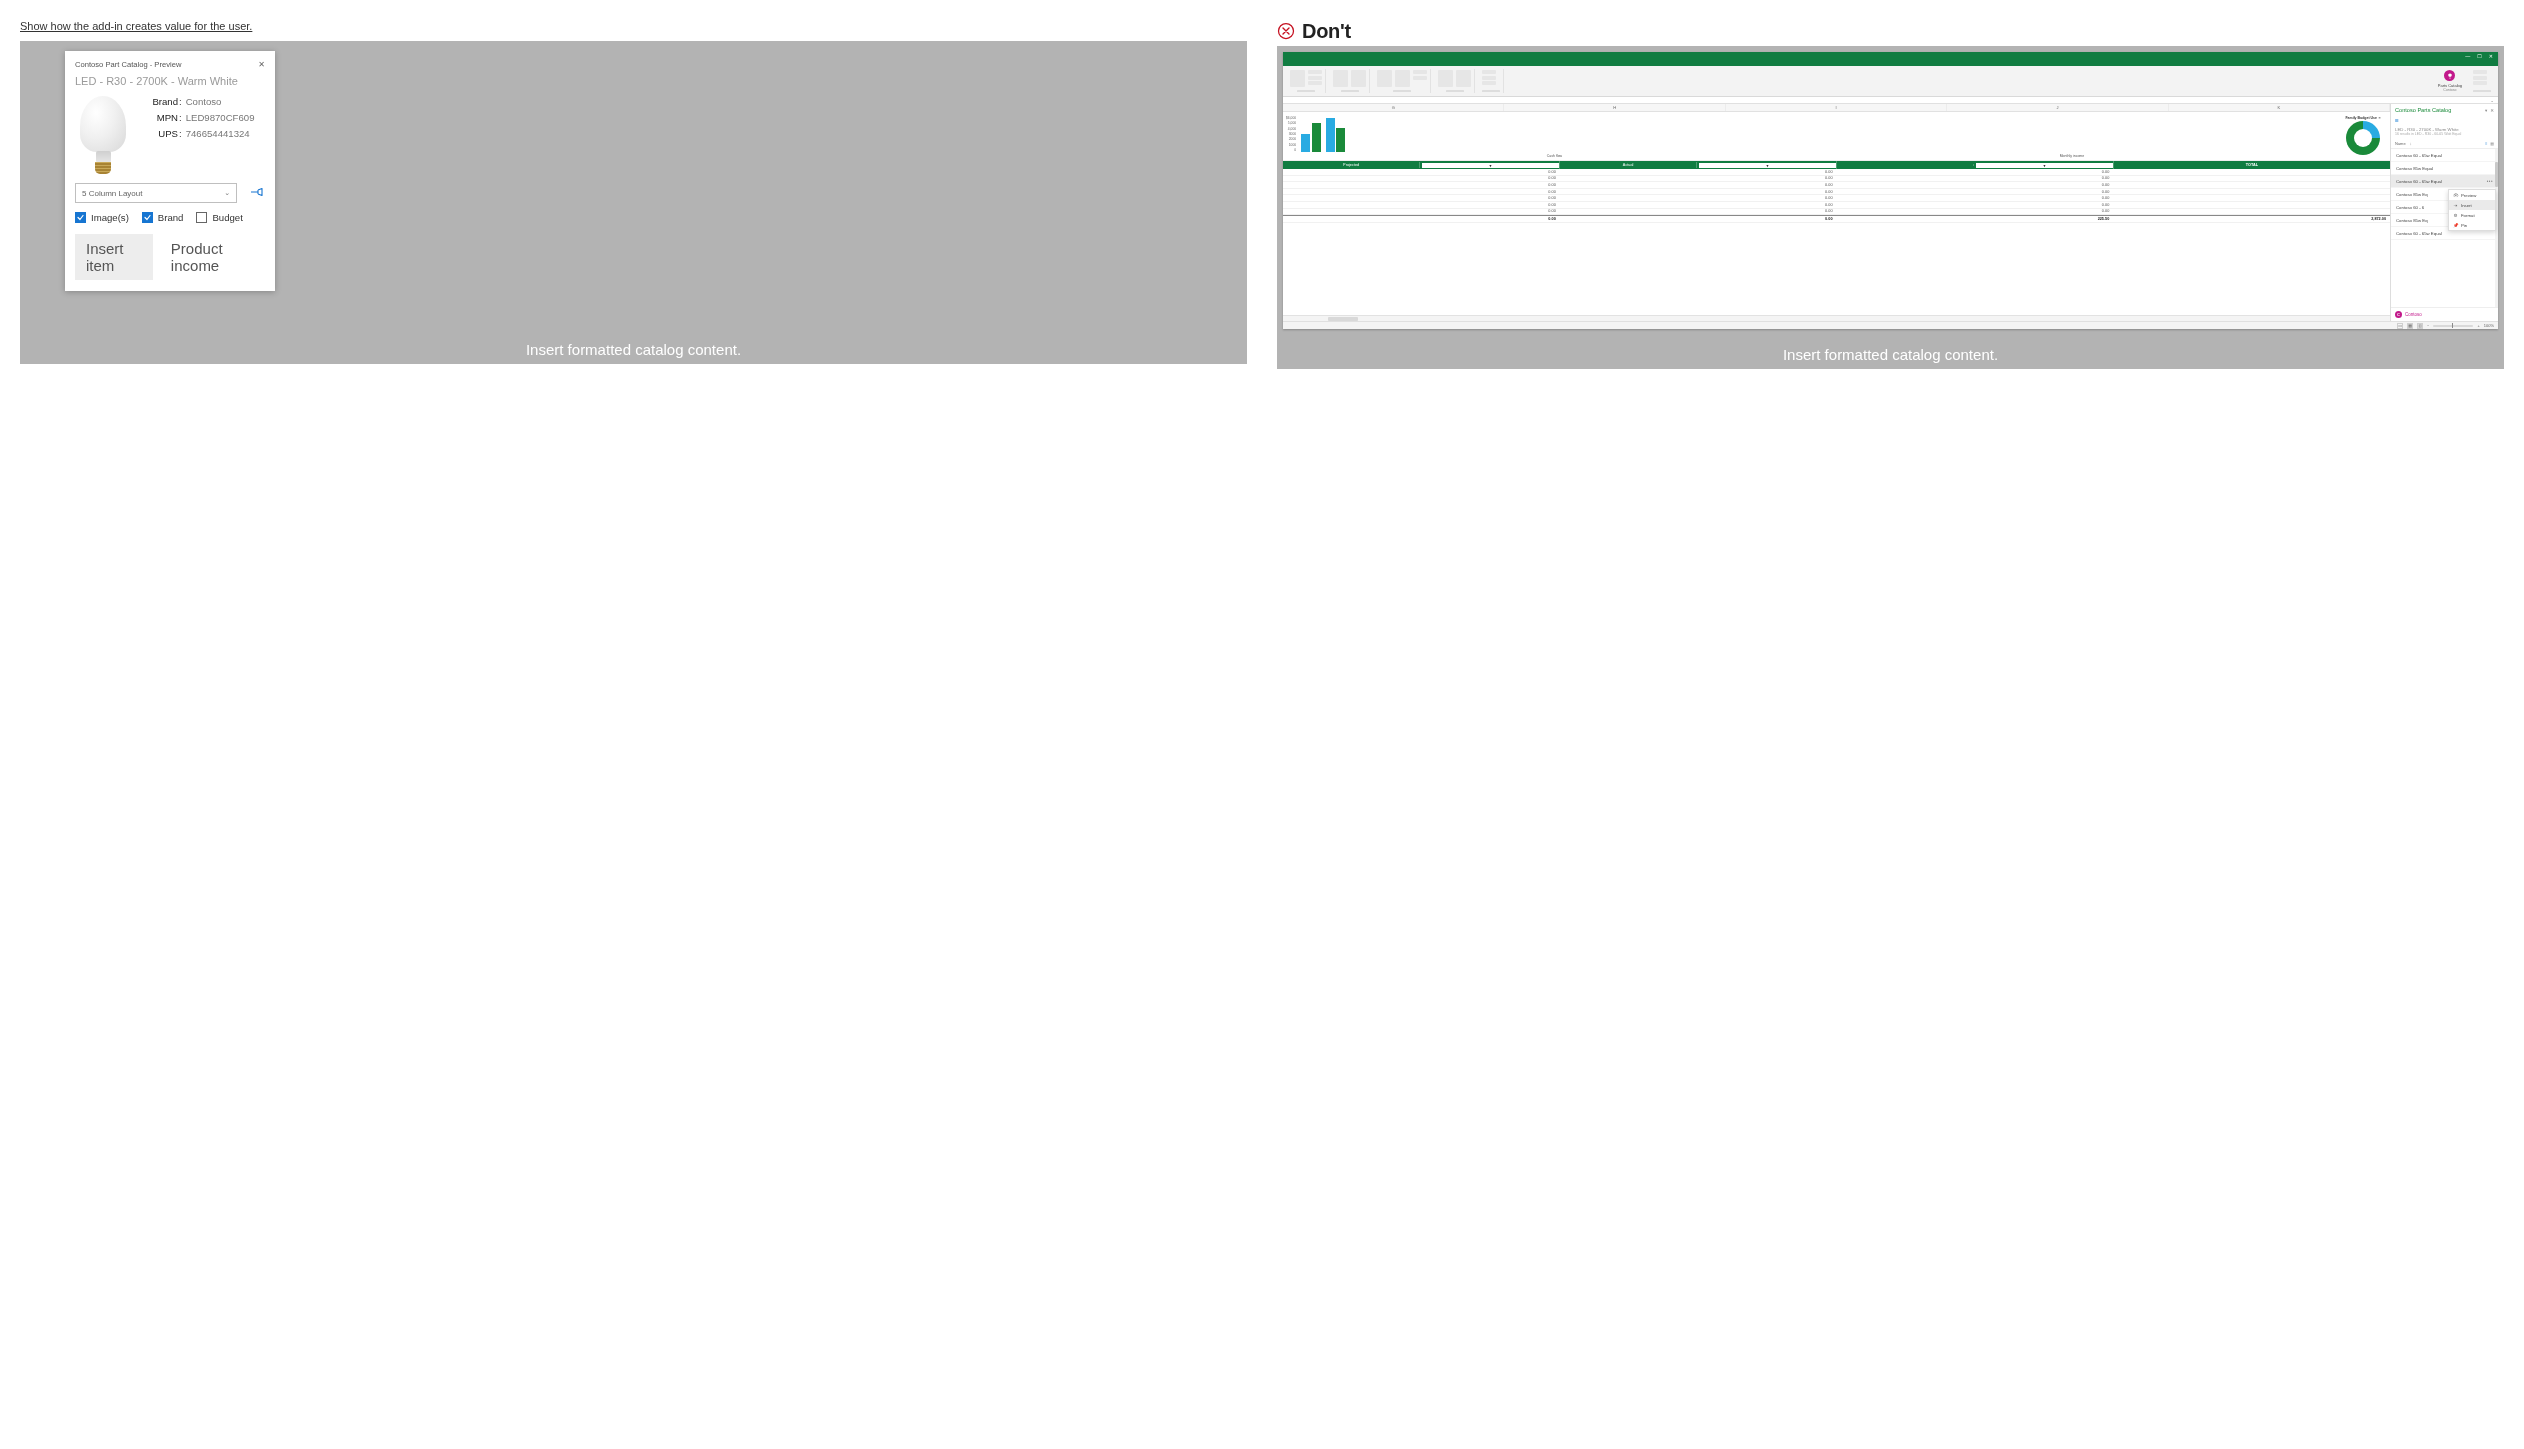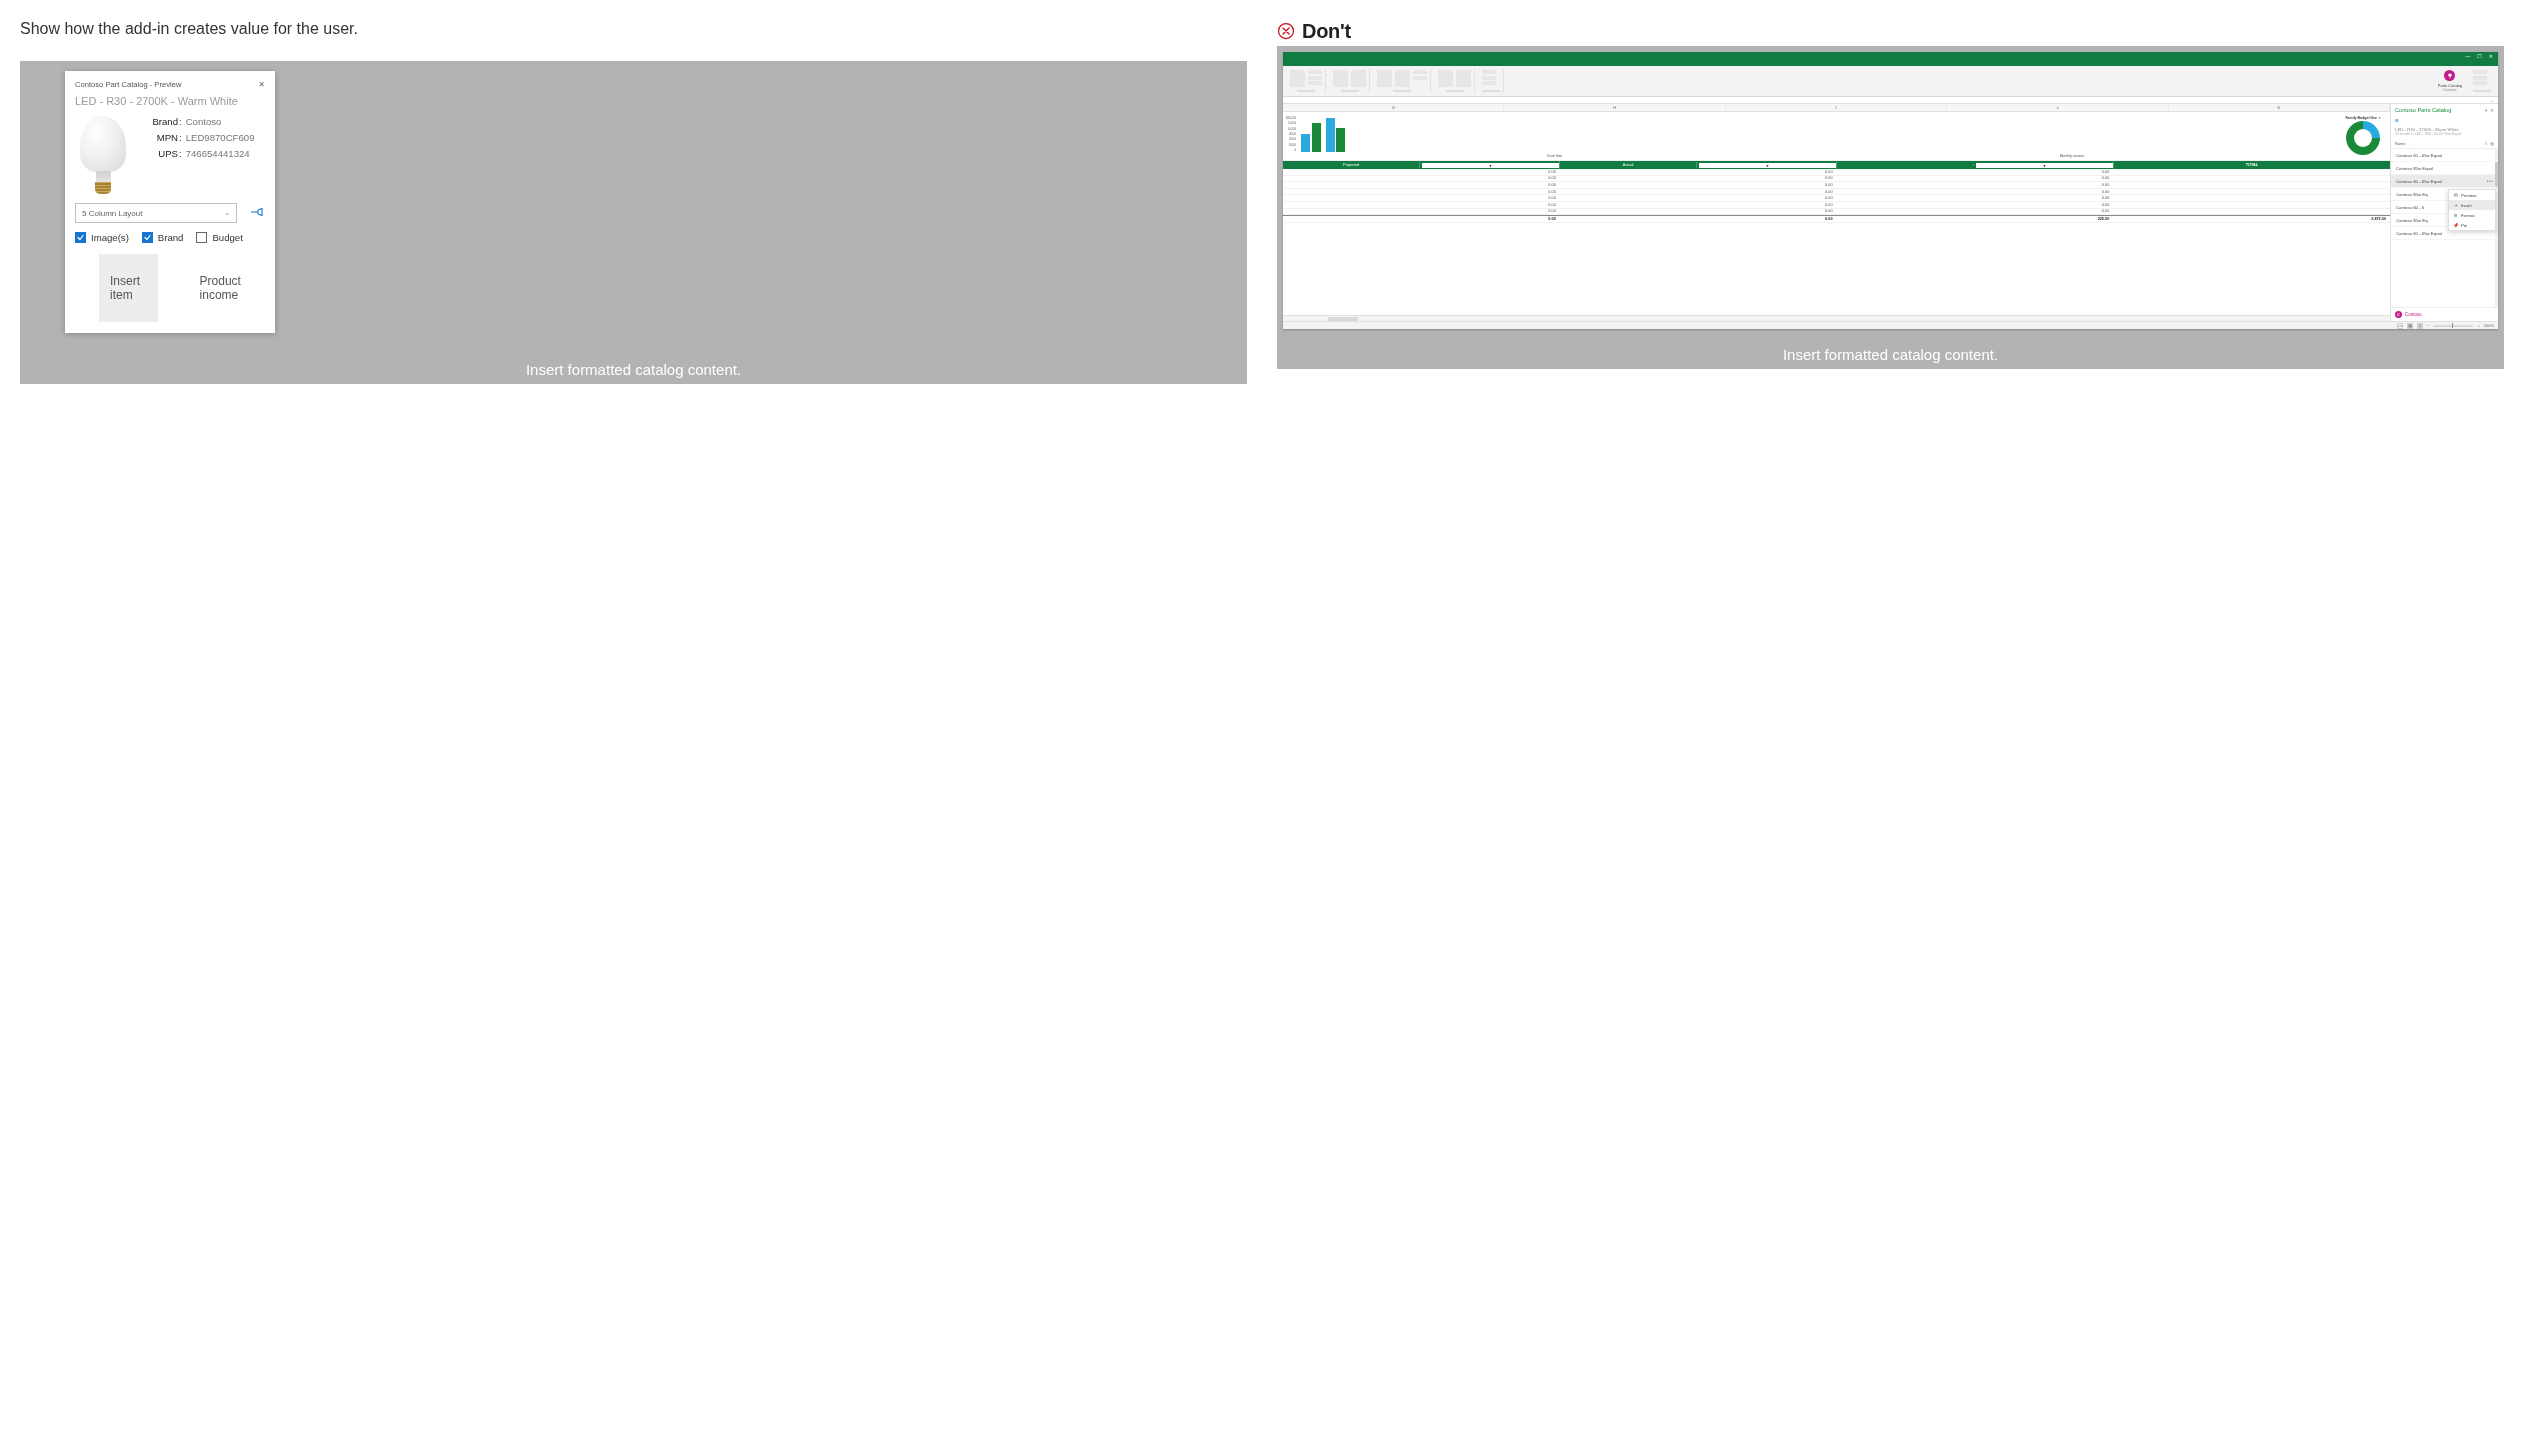--- a/index.html
+++ b/index.html
@@ -8,21 +8,21 @@
     background: #fff;
     padding: 20px;
     color: #222;
   }
   .columns { display: flex; gap: 30px; }
   .col { flex: 1; min-width: 0; }
 
   .col-head { display: flex; align-items: center; gap: 7px; margin-bottom: 3px; }
   .col-head .icon { flex: 0 0 auto; }
   .col-head .title { font-size: 20px; font-weight: 700; letter-spacing: -0.3px; }
-  .col-sub { font-size: 16px; color: #333; margin-bottom: 23px; }
+  .col-sub { font-size: 11px; color: #333; margin-bottom: 9px; text-decoration: underline; }
 
   .panel {
     background: #b3b3b3;
     padding: 0;
     position: relative;
     height: 323px;
     overflow: hidden;
   }
   .panel-caption {
     position: absolute; left: 0; right: 0; bottom: 6px;
@@ -80,21 +80,21 @@
   .check-row { display: flex; gap: 13px; margin-bottom: 11px; font-size: 9.6px; color: #333; }
   .check { display: flex; align-items: center; gap: 5px; }
   .cb {
     width: 11px; height: 11px; display: inline-flex; align-items: center; justify-content: center;
   }
   .cb.on  { background: #1675d1; color: #fff; }
   .cb.off { border: 1px solid #666; }
 
   .action-row { display: flex; gap: 7px; }
   .btn {
-    padding: 20px 11px; font-size: 12px; color: #555; margin-left: 24px;
+    padding: 6px 11px; font-size: 15px; color: #555;
   }
   .btn.primary { background: #ededed; }
   .btn.link    { background: transparent; }
 
   
   .excel {
     position: absolute; left: 6px; right: 6px; top: 6px; bottom: 40px;
     background: #fff;
     display: flex; flex-direction: column;
     font-size: 4.5px;

